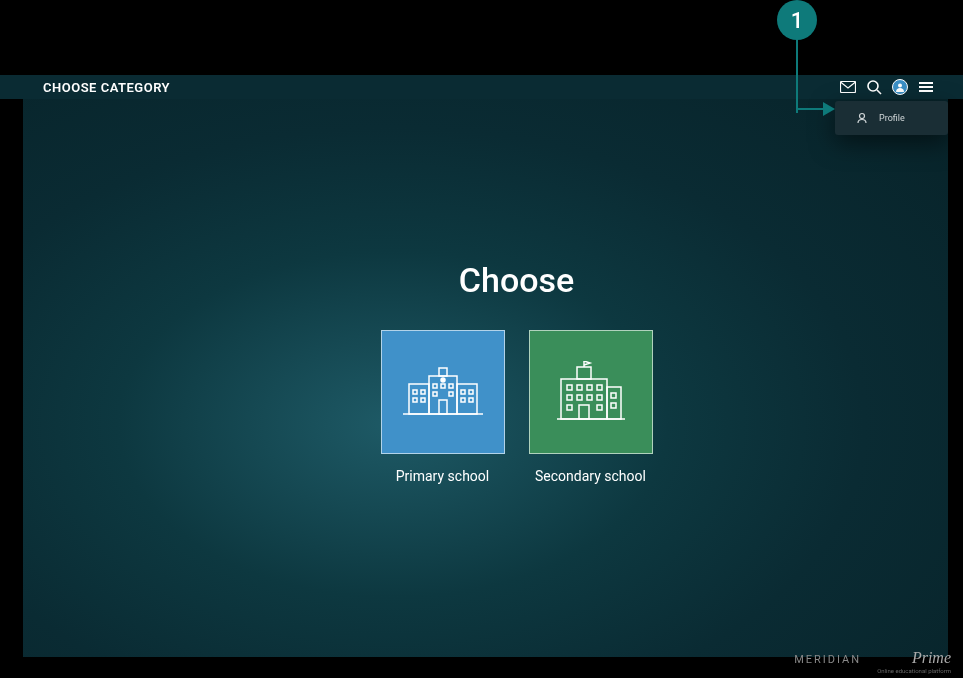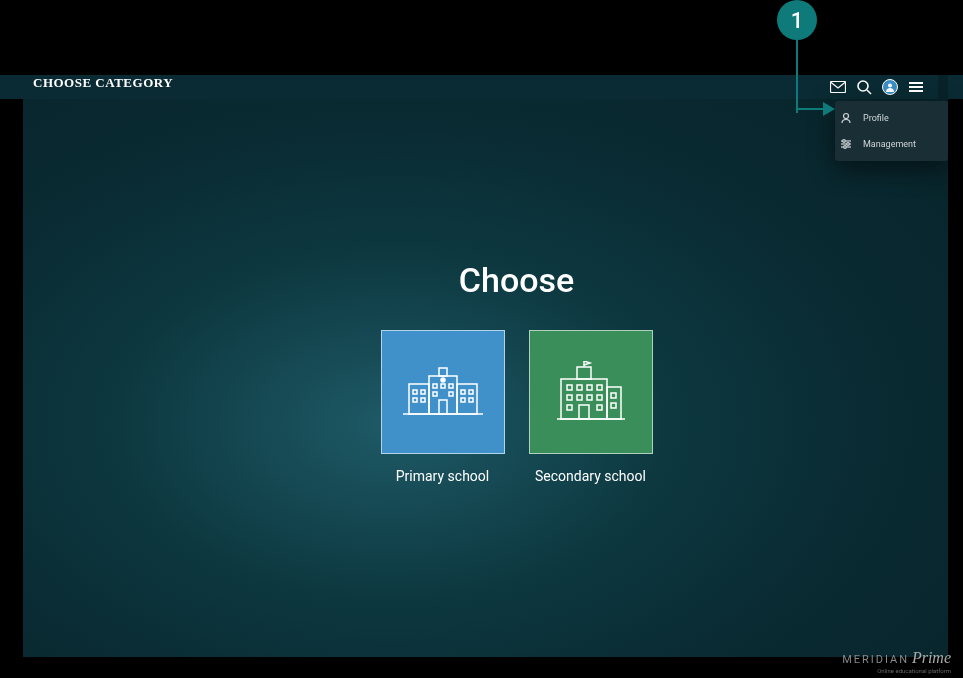--- a/index.html
+++ b/index.html
@@ -16,27 +16,27 @@
       top: 75px;
       left: 23px;
       width: 925px;
       height: 582px;
       background: radial-gradient(ellipse at 40% 60%, #1e5a66 0%, #0d3840 35%, #0a2b33 60%, #072228 100%);
       overflow: hidden;
     }
     .header {
       position: absolute;
       top: 75px;
-      left: 13px;
+      left: 23px;
       width: 925px;
       height: 24px;
       background: #0a2b33;
       display: flex;
+      align-items: center;
       padding: 0 14px 0 20px;
-      font-family: Liberation Serif, serif;
     }
     .header-extend {
       position: absolute;
       top: 75px;
       left: 948px;
       width: 15px;
       height: 24px;
       background: #0a2b33;
     }
     .header-left {
@@ -89,21 +89,21 @@
       background: #1a2e35;
       border-radius: 3px;
       box-shadow: 0 8px 24px rgba(0,0,0,0.5);
       padding: 4px 0;
       z-index: 50;
     }
     .dropdown-item {
       display: flex;
       align-items: center;
       gap: 10px;
-      padding: 6px 4px;
+      padding: 6px 20px;
       color: #d0d6d8;
       font-size: 9px;
       cursor: pointer;
     }
     .dd-icon { width: 14px; height: 14px; flex-shrink: 0; display:flex;align-items:center;justify-content:center; }
 
     .main {
       position: absolute;
       top: 160px;
       left: 23px;
@@ -194,21 +194,21 @@
       position: absolute;
       bottom: 4px;
       right: 12px;
       color: #a0a0a0;
       font-size: 11px;
       display: flex;
       align-items: baseline;
       gap: 3px;
     }
     .footer-brand { font-weight: 400; letter-spacing: 2px; font-size: 11px; color:#888;text-align:right; }
-    .footer-prime { font-style: italic; font-family: cursive; font-size: 16px; color:#aaa; }
+    .footer-prime { font-style: italic; font-family: cursive; font-size: 16px; color:#aaa;margin-left:48px; }
     .footer-sub { font-size: 6px; color:#666; display:block; text-align:right; }
   </style>
 </head>
 <body>
 
 <div class="annotation-badge">
   <span>1</span>
 </div>
 <div class="annotation-line"></div>
 <div class="annotation-arrow"></div>
@@ -254,33 +254,20 @@
 
 <div class="dropdown">
   <div class="dropdown-item">
     <span class="dd-icon">
       <svg width="12" height="12" viewBox="0 0 12 12" fill="none" stroke="#d0d6d8" stroke-width="1.2">
           <circle cx="6" cy="4" r="2.5"></circle>
           <path d="M2 11 C2 8 4 7.5 6 7.5 C8 7.5 10 8 10 11"></path>
         </svg>
     </span>
     <span>Profile</span>
-  </div>
-  <div class="dropdown-item">
-    <span class="dd-icon">
-      <svg width="12" height="12" viewBox="0 0 12 12" stroke="#d0d6d8" stroke-width="1.2">
-        <line x1="1" y1="3" x2="11" y2="3"></line>
-          <circle cx="4" cy="3" r="1.3" fill="#1a2e35"></circle>
-        <line x1="1" y1="6" x2="11" y2="6"></line>
-          <circle cx="8" cy="6" r="1.3" fill="#1a2e35"></circle>
-        <line x1="1" y1="9" x2="11" y2="9"></line>
-          <circle cx="5" cy="9" r="1.3" fill="#1a2e35"></circle>
-      </svg>
-    </span>
-    <span>Management</span>
   </div>
 </div>
 
 <div class="main">
   <h1 class="choose-title">Choose</h1>
   <div class="cards">
     <div class="card">
       <div class="card-box primary">
         <svg width="80" height="56" viewBox="0 0 80 56" fill="none" stroke="#fff" stroke-width="1.5">
           <rect x="6" y="20" width="20" height="30"></rect>

